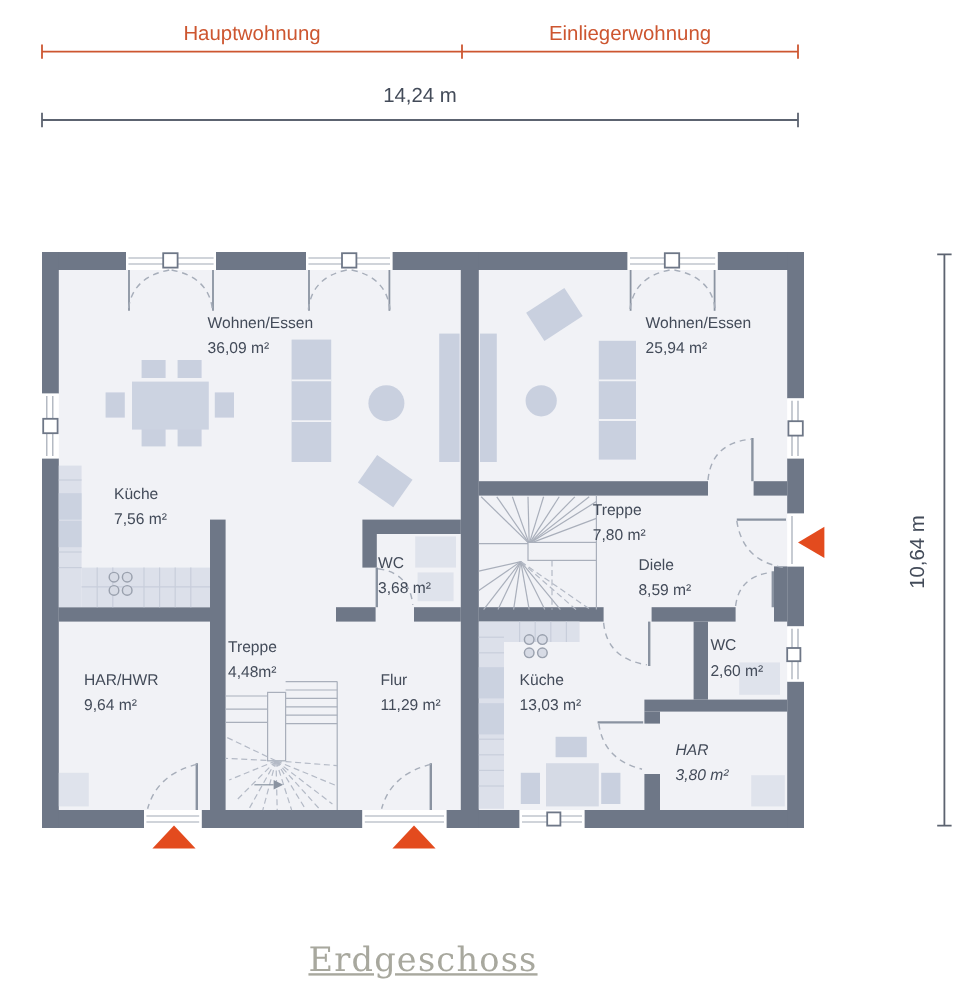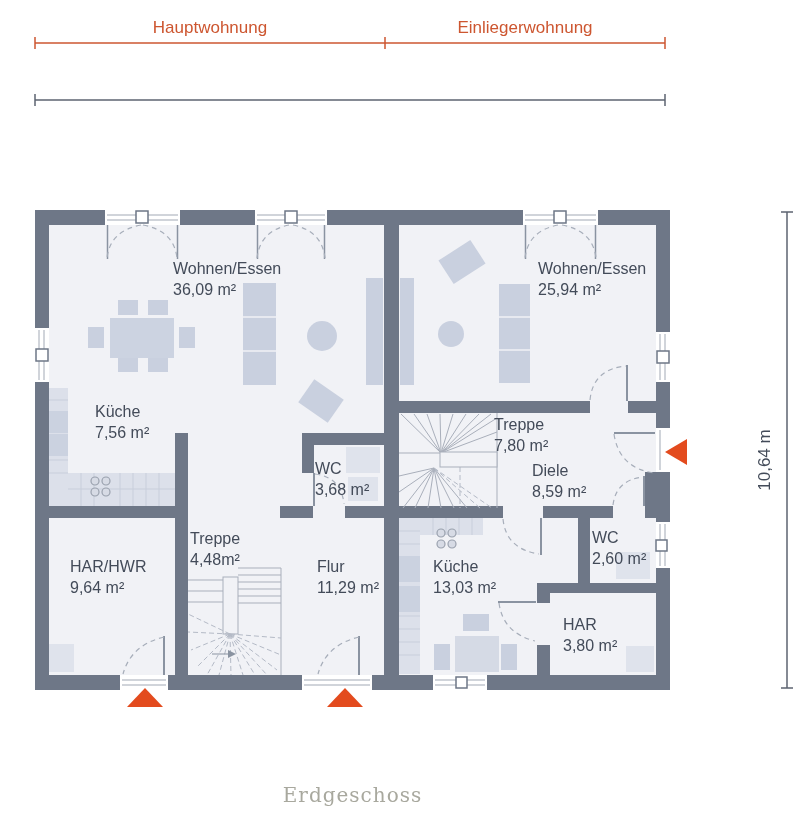--- a/index.html
+++ b/index.html
@@ -3,23 +3,23 @@
 <meta charset="utf-8">
 <style>
   html,body{margin:0;padding:0;background:#ffffff;}
   .canvas{position:relative;width:804px;height:825px;background:#ffffff;overflow:hidden;
           font-family:"Liberation Sans",sans-serif;}
   .plan-svg{position:absolute;left:0;top:0;}
   .unitlabel{position:absolute;top:18px;font-size:17px;color:#cd5630;text-align:center;white-space:nowrap;}
   .dim-h{position:absolute;top:70px;left:35px;width:630px;text-align:center;font-size:17px;color:#434b59;}
   .dim-v{position:absolute;left:713px;top:450px;width:104px;text-align:center;font-size:17px;color:#434b59;
          transform:rotate(-90deg);}
-  .rlabel{position:absolute;font-size:16px;line-height:21px;color:#434b59;white-space:nowrap;}
+  .rlabel{position:absolute;font-size:13px;line-height:21px;color:#434b59;white-space:nowrap;}
   .title{position:absolute;left:35px;top:783px;width:635px;text-align:center;
-         font-family:"DejaVu Serif",serif;font-size:20px;color:#a8a89e;letter-spacing:1px;}
+         font-family:"DejaVu Serif",serif;font-size:28px;color:#a8a89e;letter-spacing:1px;text-decoration:underline;}
 </style>
 </head>
 <body>
 
 <div class="canvas">
 
   <svg class="plan-svg" width="804" height="825" viewBox="0 0 804 825">
 
     <g stroke="#cd5630" stroke-width="1.5">
       <line x1="35" y1="43" x2="665" y2="43"></line>
@@ -309,20 +309,21 @@
 
     <g fill="#e34b1e">
       <polygon points="665,452 687,439 687,465"></polygon>
       <polygon points="145,688 127,707 163,707"></polygon>
       <polygon points="345,688 327,707 363,707"></polygon>
     </g>
   </svg>
 
   <div class="unitlabel" style="left:385px;width:280px;">Einliegerwohnung</div>
   <div class="unitlabel" style="left:35px;width:350px;">Hauptwohnung</div>
+  <div class="dim-h">14,24 m</div>
   <div class="dim-v">10,64 m</div>
 
   <div class="rlabel" style="left:173px;top:258px;">
     <div>Wohnen/Essen</div>
     <div>36,09 m²</div>
   </div>
   <div class="rlabel" style="left:95px;top:401px;">
     <div>Küche</div>
     <div>7,56 m²</div>
   </div>
@@ -355,19 +356,19 @@
     <div>8,59 m²</div>
   </div>
   <div class="rlabel" style="left:433px;top:556px;">
     <div>Küche</div>
     <div>13,03 m²</div>
   </div>
   <div class="rlabel" style="left:592px;top:527px;">
     <div>WC</div>
     <div>2,60 m²</div>
   </div>
-  <div class="rlabel" style="left:563px;top:614px;">
+  <div class="rlabel" style="left:563px;top:614px;font-style:italic;">
     <div>HAR</div>
     <div>3,80 m²</div>
   </div>
 
   <div class="title">Erdgeschoss</div>
 </div>
 
 </body></html>

